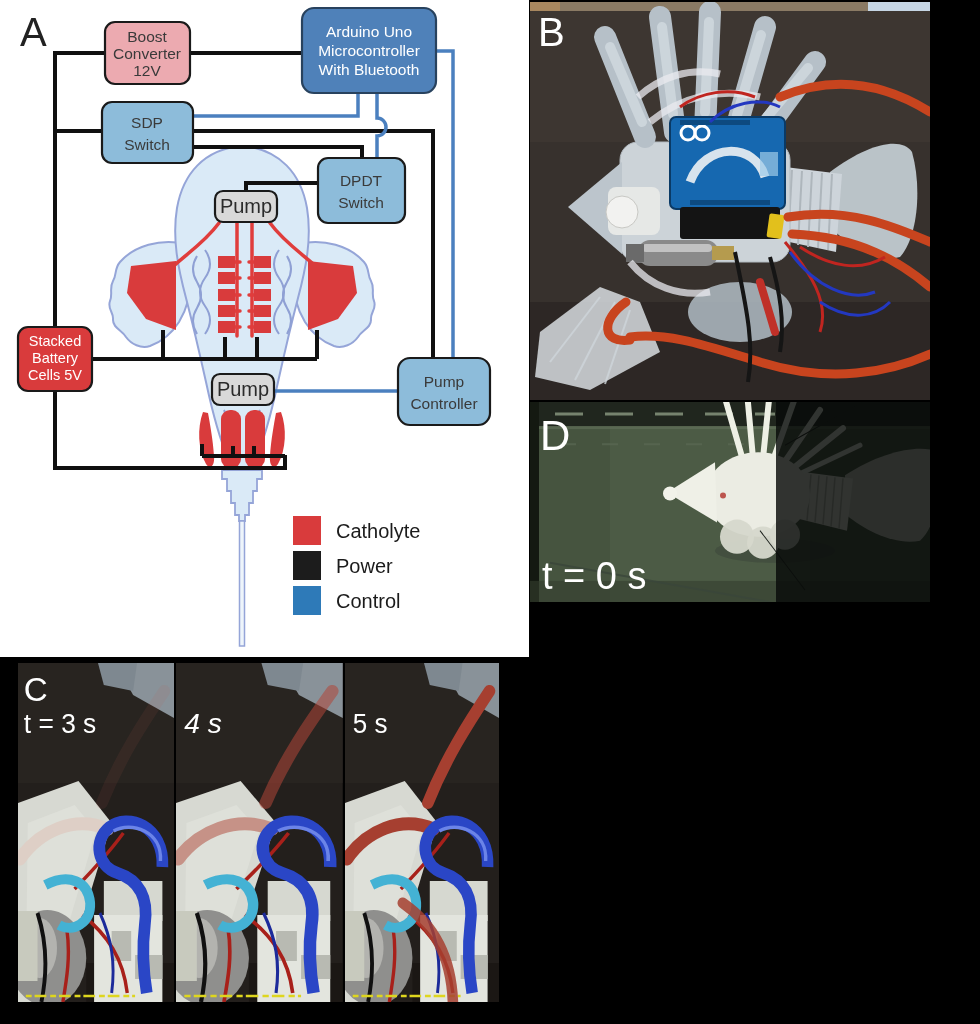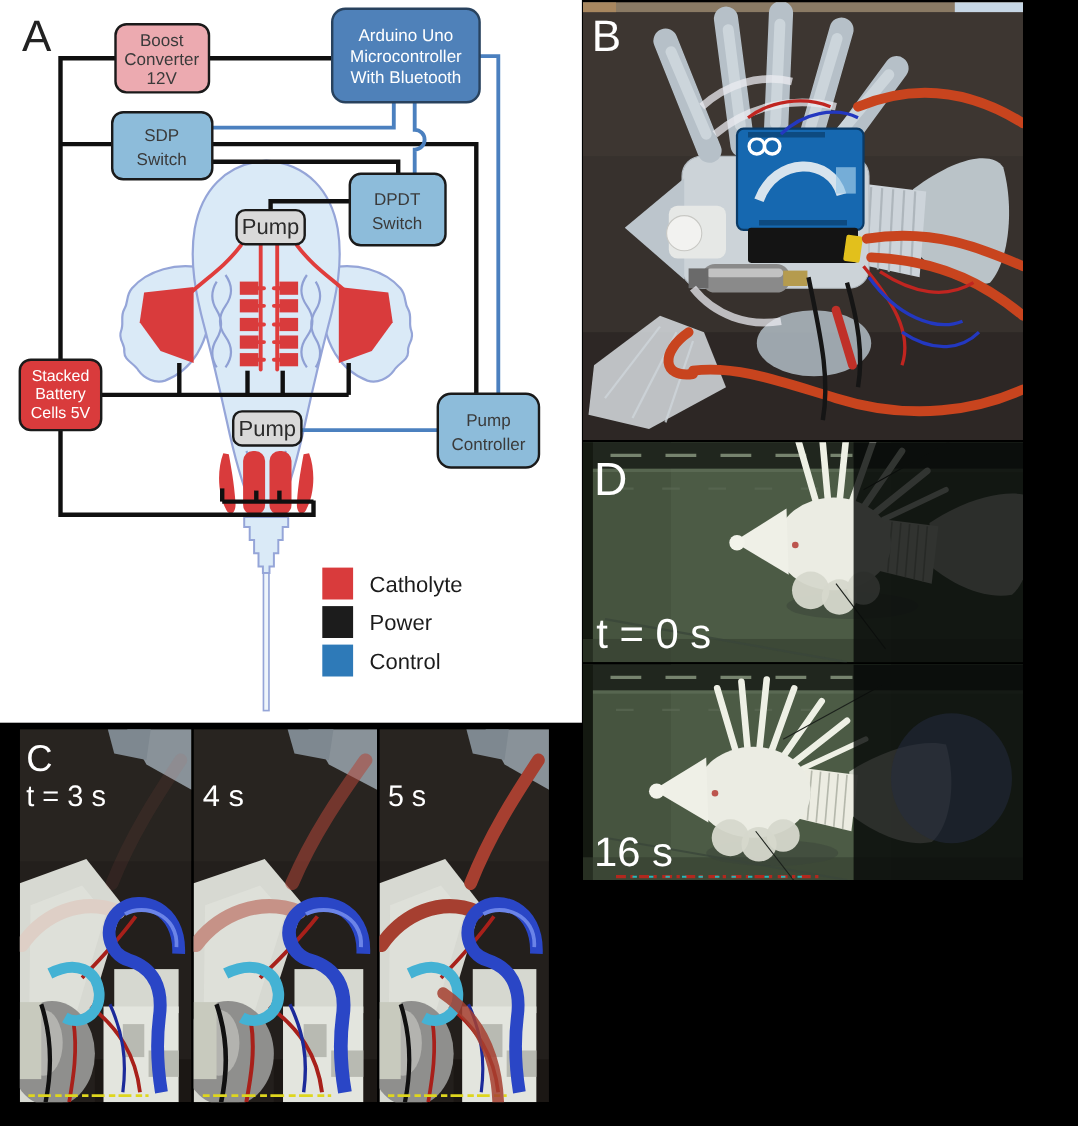--- a/index.html
+++ b/index.html
@@ -3,21 +3,21 @@
 <meta charset="utf-8">
 <style>
   html,body{margin:0;padding:0;background:#000;}
   body{font-family:"Liberation Sans", sans-serif;}
   #stage{position:relative;width:980px;height:1024px;background:#000;overflow:hidden;}
   .panel{position:absolute;}
   #panelA{left:0;top:0;width:529px;height:657px;background:#ffffff;}
   #panelB{left:530px;top:2px;width:400px;height:398px;}
   #panelC{left:18px;top:663px;width:481px;height:339px;display:flex;gap:2px;}
   #panelC .cframe{height:339px;position:relative;}
-  #panelC .c0{width:161px;} #panelC .c1{width:172px;} #panelC .c2{width:159px;}
+  #panelC .c0{width:161px;} #panelC .c1{width:172px;font-style:italic;} #panelC .c2{width:159px;}
   #panelD{left:530px;top:402px;width:400px;height:600px;}
   #panelD .dframe{position:relative;width:400px;}
   #panelD .d0,#panelD .d1{height:200px;margin-bottom:2px;}
   #panelD .d2{height:196px;}
   svg{display:block;}
   text{font-family:"Liberation Sans", sans-serif;}
   .boxtext{font-size:15.5px;fill:#3a3a3a;text-anchor:middle;}
   .boxtextw{font-size:15.5px;fill:#ffffff;text-anchor:middle;}
   .btsmall{font-size:14.5px;fill:#ffffff;text-anchor:middle;}
   .pumptext{font-size:20px;fill:#2b2b2b;text-anchor:middle;}
@@ -394,26 +394,15 @@
         </defs>
         <use href="#dwater"></use>
         <use href="#dfish" transform="translate(45,-12)"></use>
         <rect x="246" y="0" width="154" height="199" fill="#070a08" opacity="0.82"></rect>
         <text class="wlabel" x="10" y="48" font-size="42">D</text>
         <text class="wlabel" x="12" y="186" font-size="38">t = 0 s</text>
       </svg>
     </div>
 
 
-    <div class="dframe d2">
-      <svg width="400" height="196" viewBox="0 0 400 199" preserveAspectRatio="none">
-        <use href="#dwater"></use>
-        <use href="#dfish" transform="translate(-28,14)"></use>
-        <rect x="246" y="0" width="154" height="199" fill="#070a08" opacity="0.82"></rect>
-        <ellipse cx="335" cy="105" rx="55" ry="60" fill="#232c42" opacity="0.5"></ellipse>
-        <line x1="30" y1="196" x2="215" y2="196" stroke="#b3281e" stroke-width="3" stroke-dasharray="9 4 3 5"></line>
-        <line x1="45" y1="196" x2="200" y2="196" stroke="#27b8ba" stroke-width="2" stroke-dasharray="4 11"></line>
-        <text class="wlabel" x="10" y="186" font-size="38">16 s</text>
-      </svg>
-    </div>
   </div>
 
 </div>
 
 </body></html>

